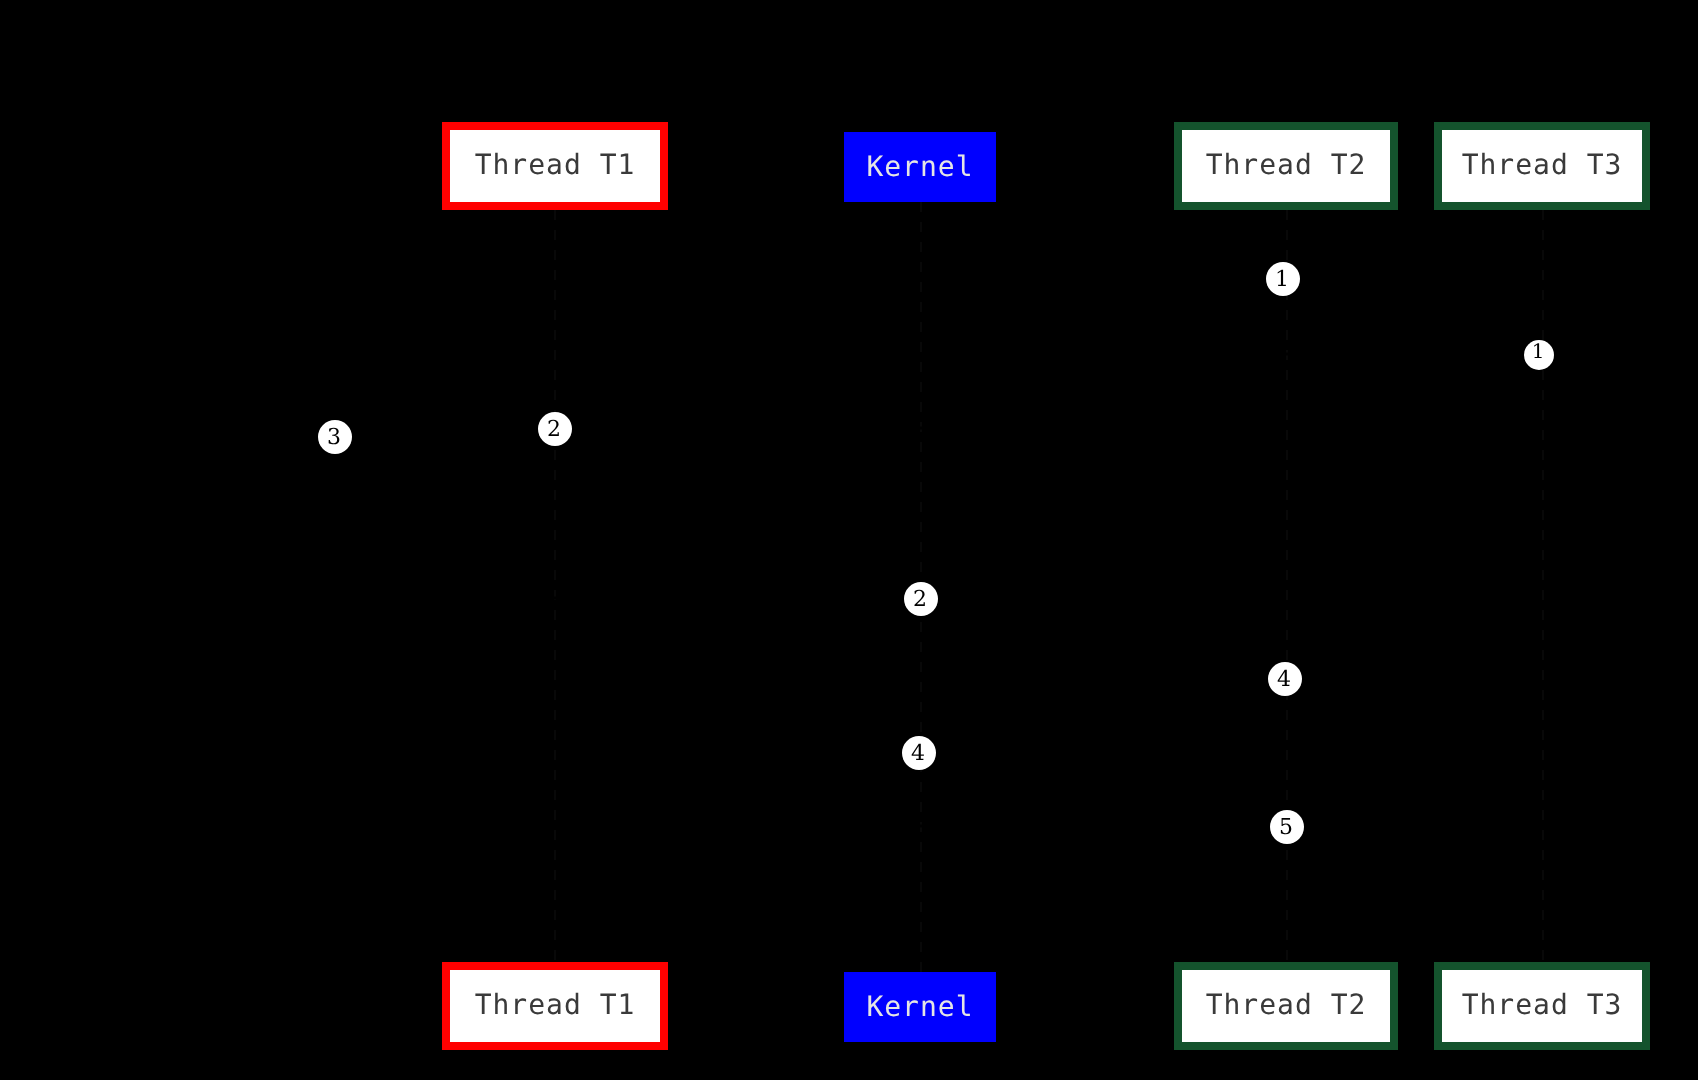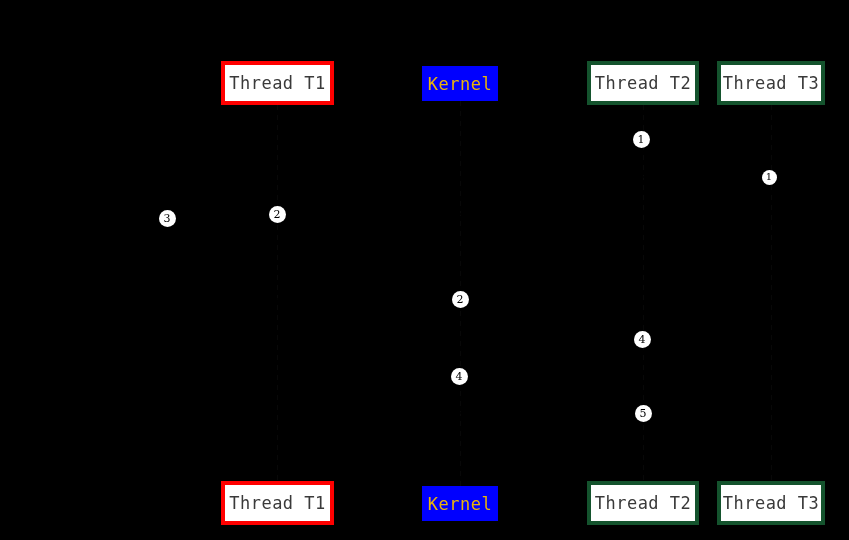--- a/index.html
+++ b/index.html
@@ -17,36 +17,36 @@
   }
 
   
   .participant {
     position: absolute;
     box-sizing: border-box;
     background: #ffffff;
     display: flex;
     align-items: center;
     justify-content: center;
-    font-size: 17px;
+    font-size: 14px;
     letter-spacing: 0.5px;
     white-space: nowrap;
     color: #3a3a3a;
     z-index: 5;
   }
   .participant.red-border {
     border: 4px solid #ff0000;
   }
   .participant.blue-border {
     border: 4px solid #14532d;
   }
   .participant.blue-fill {
     background: #0000ff;
     border: none;
-    color: #eab308;
+    color: #e5e5e5;
   }
 
   
   .lifeline {
     position: absolute;
     width: 1px;
     background: repeating-linear-gradient(
       to bottom,
       #080808 0px, #080808 5px,
       transparent 5px, transparent 10px

